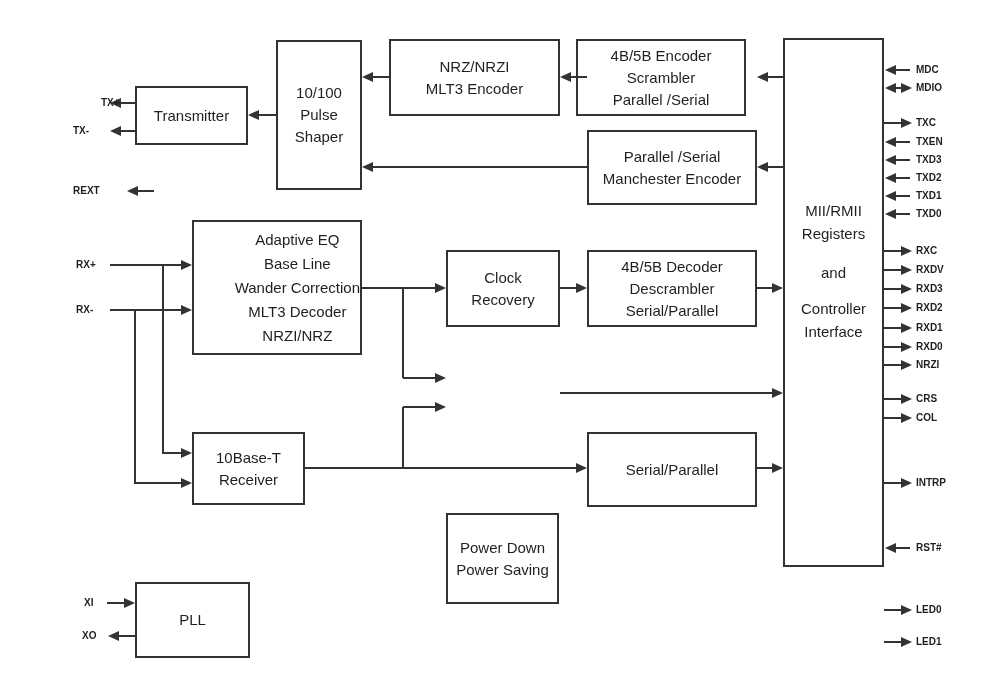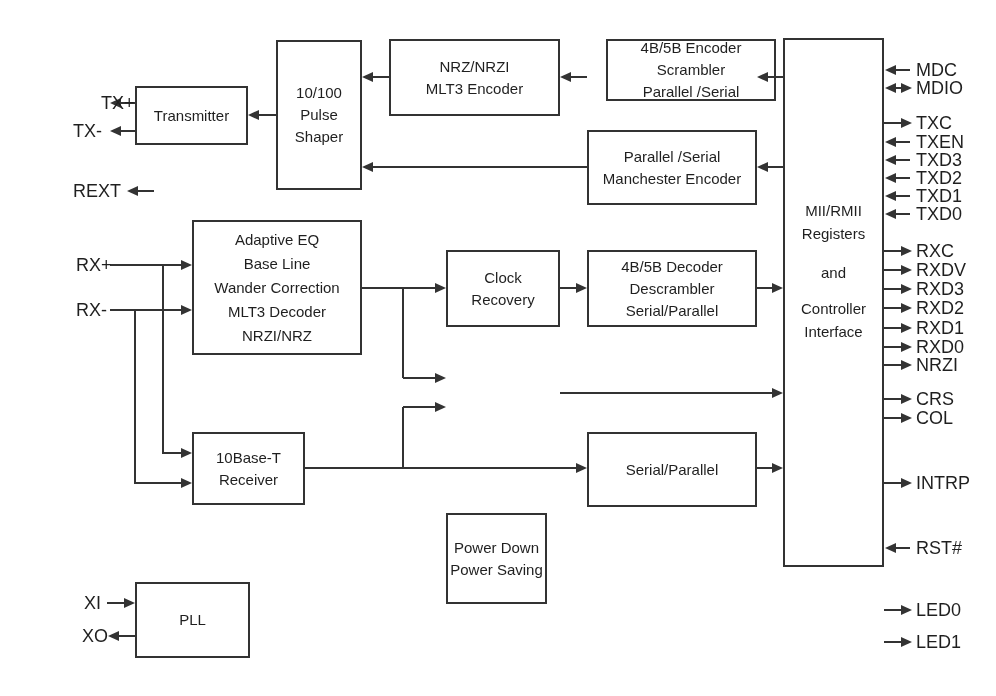--- a/index.html
+++ b/index.html
@@ -11,21 +11,21 @@
     position:absolute; border:2px solid #333333; background:#ffffff;
     display:flex; flex-direction:column; align-items:center; justify-content:center;
     text-align:center; color:#1f1f1f; font-size:15px;
   }
   .tgroup { display:block; }
   .tline { line-height:22px; white-space:nowrap; }
   .wire { position:absolute; background:#333333; }
   .arrow { position:absolute; width:0; height:0; }
   .arrow-left  { border-top:5px solid transparent; border-bottom:5px solid transparent; border-right:11px solid #333333; }
   .arrow-right { border-top:5px solid transparent; border-bottom:5px solid transparent; border-left:11px solid #333333; }
-  .plabel { position:absolute; font-size:18px; color:#1f1f1f; line-height:18px; white-space:nowrap; }
+  .plabel { position:absolute; font-size:10px; color:#1f1f1f; line-height:18px; white-space:nowrap;font-weight:bold; }
 </style>
 </head>
 <body>
 
 <div id="stage" style="width: 996px; height: 696px; background: rgb(255, 255, 255);">
     <div class="block" style="left: 135px; top: 86px; width: 113px; height: 59px;">
       <div class="tgroup">
         <div class="tline">Transmitter</div>
       </div>
     </div>
@@ -35,34 +35,34 @@
         <div class="tline">Pulse</div>
         <div class="tline">Shaper</div>
       </div>
     </div>
     <div class="block" style="left: 389px; top: 39px; width: 171px; height: 77px;">
       <div class="tgroup">
         <div class="tline">NRZ/NRZI</div>
         <div class="tline">MLT3 Encoder</div>
       </div>
     </div>
-    <div class="block" style="left: 606px; top: 39px; width: 170px; height: 62px;">
+    <div class="block" style="left: 576px; top: 39px; width: 170px; height: 77px;">
       <div class="tgroup">
         <div class="tline">4B/5B Encoder</div>
         <div class="tline">Scrambler</div>
         <div class="tline">Parallel /Serial</div>
       </div>
     </div>
     <div class="block" style="left: 587px; top: 130px; width: 170px; height: 75px;">
       <div class="tgroup">
         <div class="tline">Parallel /Serial</div>
         <div class="tline">Manchester Encoder</div>
       </div>
     </div>
-    <div class="block" style="left: 192px; top: 220px; width: 170px; height: 135px;">
+    <div class="block" style="left: 192px; top: 220px; width: 170px; height: 135px; align-items: flex-end;">
       <div class="tgroup">
         <div class="tline" style="line-height: 24px;">Adaptive EQ</div>
         <div class="tline" style="line-height: 24px;">Base Line</div>
         <div class="tline" style="line-height: 24px;">Wander Correction</div>
         <div class="tline" style="line-height: 24px;">MLT3 Decoder</div>
         <div class="tline" style="line-height: 24px;">NRZI/NRZ</div>
       </div>
     </div>
     <div class="block" style="left: 446px; top: 250px; width: 114px; height: 77px;">
       <div class="tgroup">
@@ -81,21 +81,21 @@
       <div class="tgroup">
         <div class="tline">10Base-T</div>
         <div class="tline">Receiver</div>
       </div>
     </div>
     <div class="block" style="left: 587px; top: 432px; width: 170px; height: 75px;">
       <div class="tgroup">
         <div class="tline">Serial/Parallel</div>
       </div>
     </div>
-    <div class="block" style="left: 446px; top: 513px; width: 101px; height: 91px;">
+    <div class="block" style="left: 446px; top: 513px; width: 113px; height: 91px;">
       <div class="tgroup">
         <div class="tline">Power Down</div>
         <div class="tline">Power Saving</div>
       </div>
     </div>
     <div class="block" style="left: 135px; top: 582px; width: 115px; height: 76px;">
       <div class="tgroup">
         <div class="tline">PLL</div>
       </div>
     </div>

